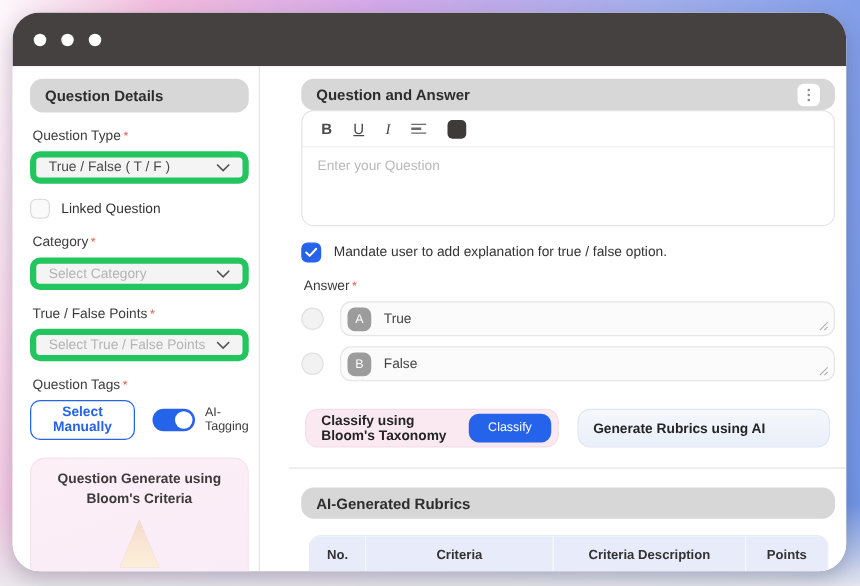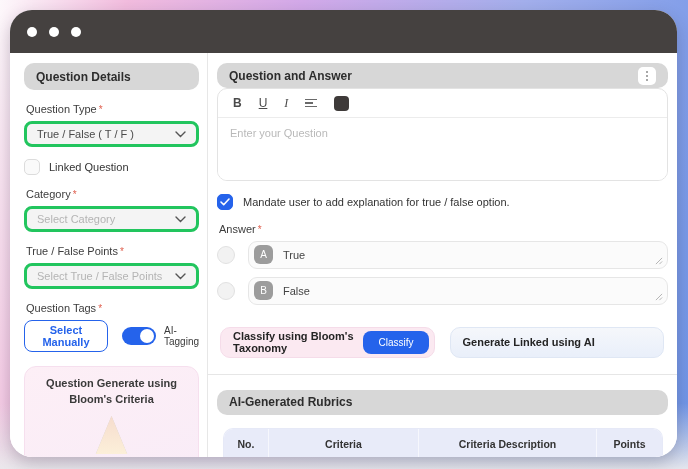--- a/index.html
+++ b/index.html
@@ -11,32 +11,32 @@
       linear-gradient(103deg,#fdf8fb 0%,#f2bcde 16%,#d3a9e9 38%,#a3afec 66%,#6e94e7 100%);
     position:relative;
   }
   .window {
     position:absolute; left:10px; right:11px; top:10px; bottom:12px;
     background:#fff; border-radius:22px; overflow:hidden;
     box-shadow:0 6px 16px rgba(40,40,60,.25);
   }
   .titlebar { height:43px; background:#454140; display:flex; align-items:center; padding-left:17px; gap:12px; }
   .dot { width:10px; height:10px; border-radius:50%; background:#fff; }
-  .content { display:flex; height:calc(100% - 43px); background:#fff; }
+  .content { display:flex; height:calc(100% - 43px); background:#fff;gap:24px; }
 
   
   .sidebar { width:198px; border-right:1px solid #e7e7e7; padding:10px 8px 0 14px; flex-shrink:0; }
   .pill-header {
     background:#d7d7d7; border-radius:10px; height:27px; display:flex; align-items:center;
     justify-content:space-between; padding:0 12px; font-size:12px; font-weight:bold; color:#2d2d2d;
   }
   .field-label { font-size:11px; color:#3c3c3c; margin:13px 0 6px 2px; }
   .req { color:#e0604f; font-size:10px; margin-left:2px; }
   .select {
-    height:26px; background:#f4f4f4; border:3px solid #22c55e; border-radius:8px;
+    height:26px; background:#f4f4f4; border:5px solid #22c55e; border-radius:8px;
     display:flex; align-items:center; justify-content:space-between; padding:0 10px;
     font-size:11px; color:#4a4a4a; cursor:pointer;
   }
   .select.placeholder { color:#b4b4b4; }
   .chev { flex-shrink:0; }
   .check-row { display:flex; align-items:center; gap:9px; margin-top:12px; font-size:11px; color:#333; }
   .checkbox { width:16px; height:16px; border-radius:5px; background:#fafafa; border:1px solid #dcdcdc; }
   .checkbox.checked { background:#2563eb; border-color:#2563eb; display:grid; place-items:center; }
   .tags-row { display:flex; align-items:center; gap:14px; margin-top:2px; }
   .btn-outline {
@@ -249,21 +249,21 @@
             </svg>
         </div>
       </div>
 
       <div class="cards-row">
         <div class="action-card card-pink">
           <span class="action-label">Classify using Bloom's Taxonomy</span>
           <button class="btn-blue">Classify</button>
         </div>
         <div class="action-card card-blue">
-          <span class="action-label">Generate Linked using AI</span>
+          <span class="action-label">Generate Rubrics using AI</span>
         </div>
       </div>
 
       <hr class="section-divider">
 
       <div class="pill-header rubrics-pill">
         <span>AI-Generated Rubrics</span>
       </div>
 
       <div class="rubric-table">

